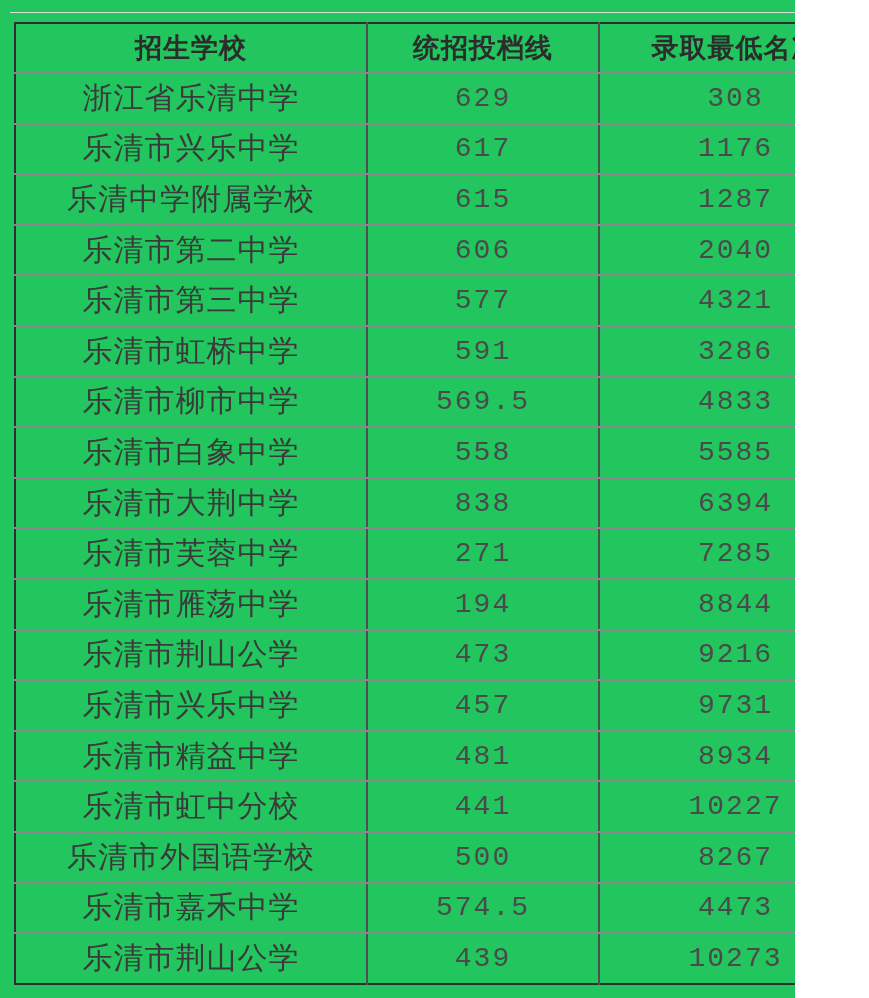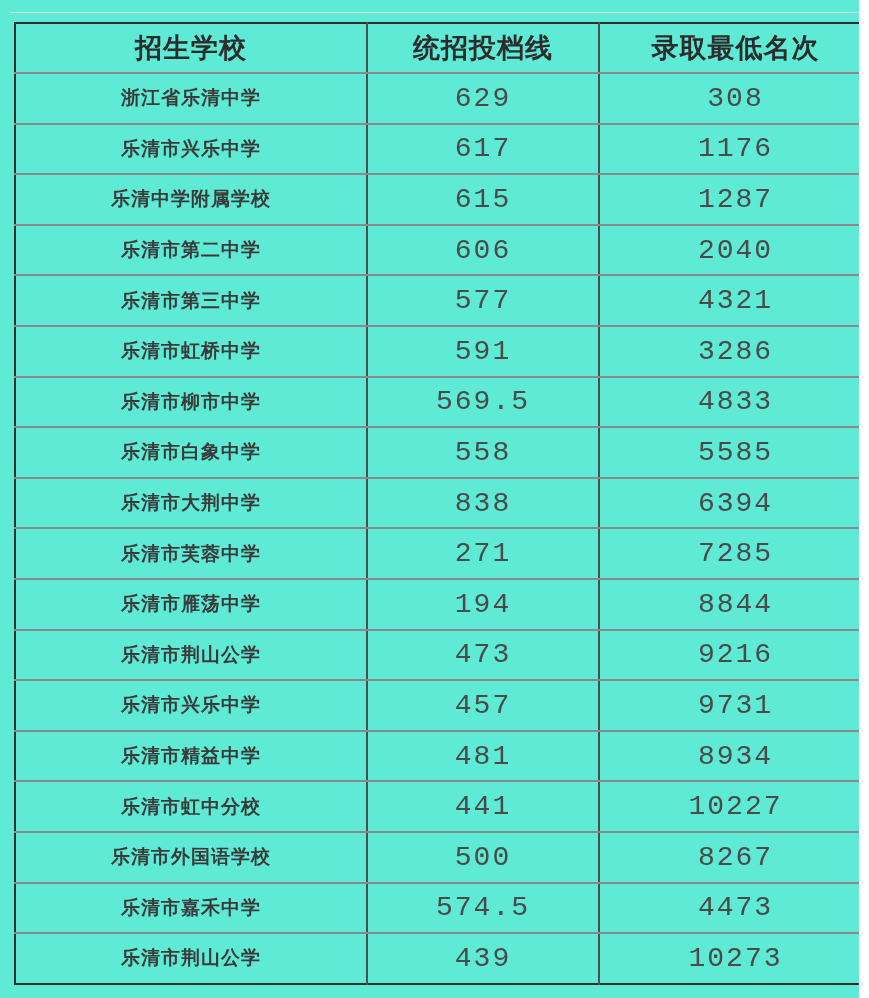--- a/index.html
+++ b/index.html
@@ -2,23 +2,23 @@
 <html><head>
 <meta charset="utf-8">
 <style>
   html, body {
     margin: 0;
     padding: 0;
     background: #ffffff;
   }
   .canvas {
     position: relative;
-    width: 859px;
+    width: 795px;
     height: 998px;
-    background: #5eead4;
+    background: #22c55e;
     overflow: hidden;
     font-family: "Liberation Sans", sans-serif;
   }
   .top-faint-line {
     position: absolute;
     top: 12px;
     left: 10px;
     width: 859px;
     height: 1px;
     background: #dcdcdc;
@@ -51,22 +51,22 @@
   tbody tr:last-child td { border-bottom: none; border-radius: 8px; }
   thead tr { height: 50px; }
   tbody tr { height: 50.6px; }
   th {
     font-size: 27px;
     font-weight: 700;
     color: #2c2c2c;
     letter-spacing: 1px;
   }
   td.school {
-    font-size: 19px;
-    font-weight: 700;
+    font-size: 30px;
+    font-weight: 400;
     color: #3a3a3a;
     letter-spacing: 1px;
   }
   td.num {
     font-family: Liberation Mono, monospace;
     font-size: 28px;
     color: #4a4a4a;
     letter-spacing: 2px;
   }
 </style>

